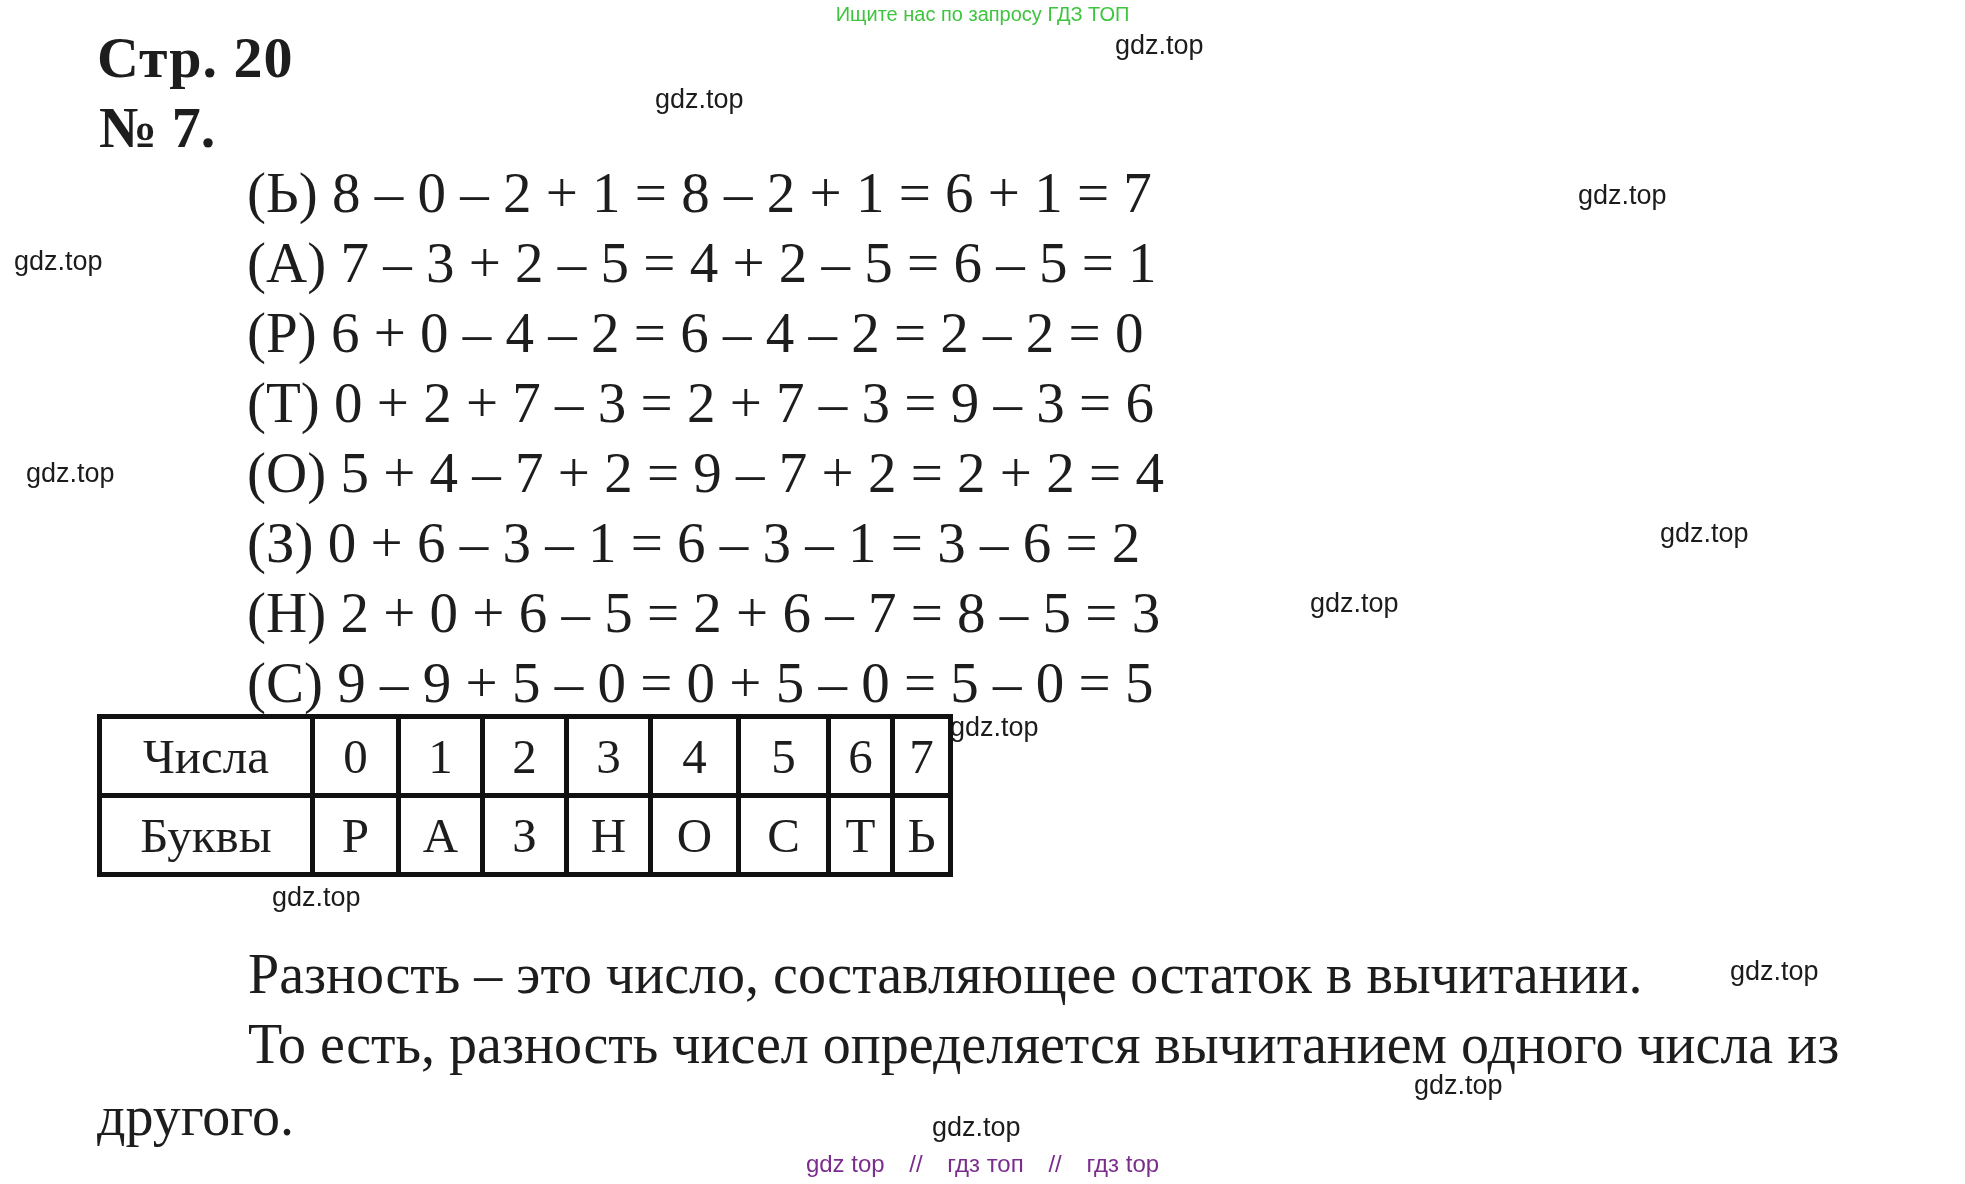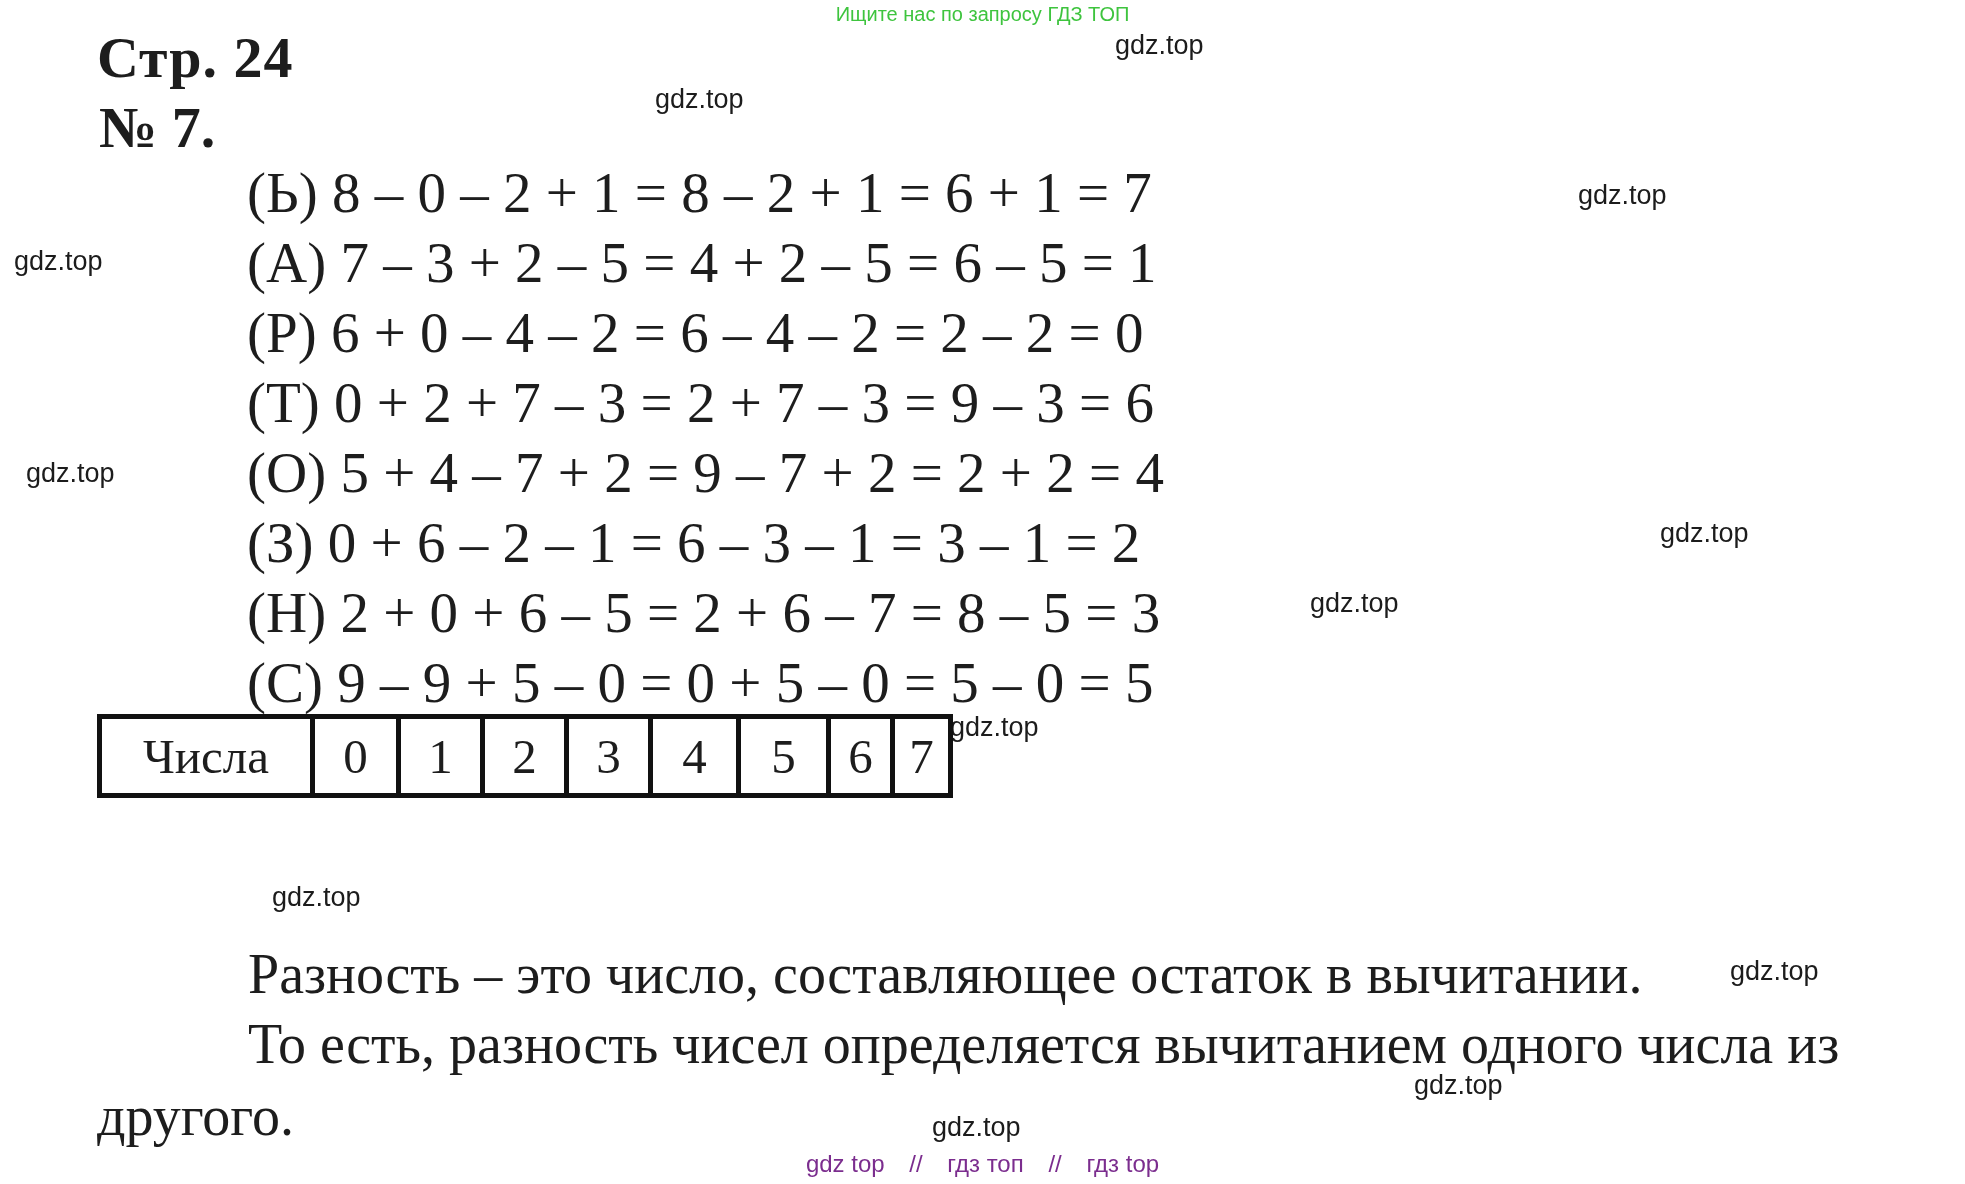--- a/index.html
+++ b/index.html
@@ -94,30 +94,30 @@
   <div class="wm" style="left:14px;   top:246px;">gdz.top</div>
   <div class="wm" style="left:26px;   top:458px;">gdz.top</div>
   <div class="wm" style="left:1660px; top:518px;">gdz.top</div>
   <div class="wm" style="left:1310px; top:588px;">gdz.top</div>
   <div class="wm" style="left:950px;  top:712px;">gdz.top</div>
   <div class="wm" style="left:272px;  top:882px;">gdz.top</div>
   <div class="wm" style="left:1730px; top:956px;">gdz.top</div>
   <div class="wm" style="left:1414px; top:1070px;">gdz.top</div>
   <div class="wm" style="left:932px;  top:1112px;">gdz.top</div>
 
-  <div class="page-title">Стр. 24</div>
+  <div class="page-title">Стр. 20</div>
   <div class="task-number">№ 7.</div>
 
   <div class="equations">
     <div class="equation-line">(Ь) 8 – 0 – 2 + 1 = 8 – 2 + 1 = 6 + 1 = 7</div>
     <div class="equation-line">(А) 7 – 3 + 2 – 5 = 4 + 2 – 5 = 6 – 5 = 1</div>
     <div class="equation-line">(Р) 6 + 0 – 4 – 2 = 6 – 4 – 2 = 2 – 2 = 0</div>
     <div class="equation-line">(Т) 0 + 2 + 7 – 3 = 2 + 7 – 3 = 9 – 3 = 6</div>
     <div class="equation-line">(О) 5 + 4 – 7 + 2 = 9 – 7 + 2 = 2 + 2 = 4</div>
-    <div class="equation-line">(З) 0 + 6 – 2 – 1 = 6 – 3 – 1 = 3 – 1 = 2</div>
+    <div class="equation-line">(З) 0 + 6 – 3 – 1 = 6 – 3 – 1 = 3 – 6 = 2</div>
     <div class="equation-line">(Н) 2 + 0 + 6 – 5 = 2 + 6 – 7 = 8 – 5 = 3</div>
     <div class="equation-line">(С) 9 – 9 + 5 – 0 = 0 + 5 – 0 = 5 – 0 = 5</div>
   </div>
 
   <table class="answer-table">
     <colgroup>
       <col style="width:213px">
       <col style="width:86px">
         <col style="width:84px">
         <col style="width:84px">
@@ -132,20 +132,31 @@
         <td class="label-cell">Числа</td>
         <td>0</td>
         <td>1</td>
         <td>2</td>
         <td>3</td>
         <td>4</td>
         <td>5</td>
         <td>6</td>
         <td>7</td>
       </tr>
+      <tr>
+        <td class="label-cell">Буквы</td>
+        <td>Р</td>
+        <td>А</td>
+        <td>З</td>
+        <td>Н</td>
+        <td>О</td>
+        <td>С</td>
+        <td>Т</td>
+        <td>Ь</td>
+      </tr>
     </tbody>
   </table>
 
   <div class="answer-line answer-line-2">То есть, разность чисел определяется вычитанием одного числа из</div>
   <div class="answer-line answer-line-1">Разность – это число, составляющее остаток в вычитании.</div>
   <div class="answer-line answer-line-3">другого.</div>
 
   <div class="footer-links">
     <span class="footer-link">gdz top</span>
     <span>//</span>

